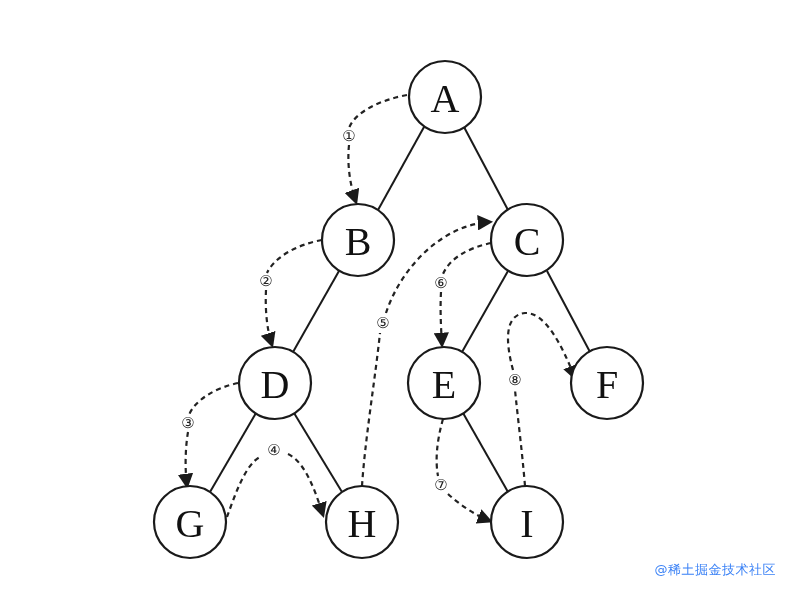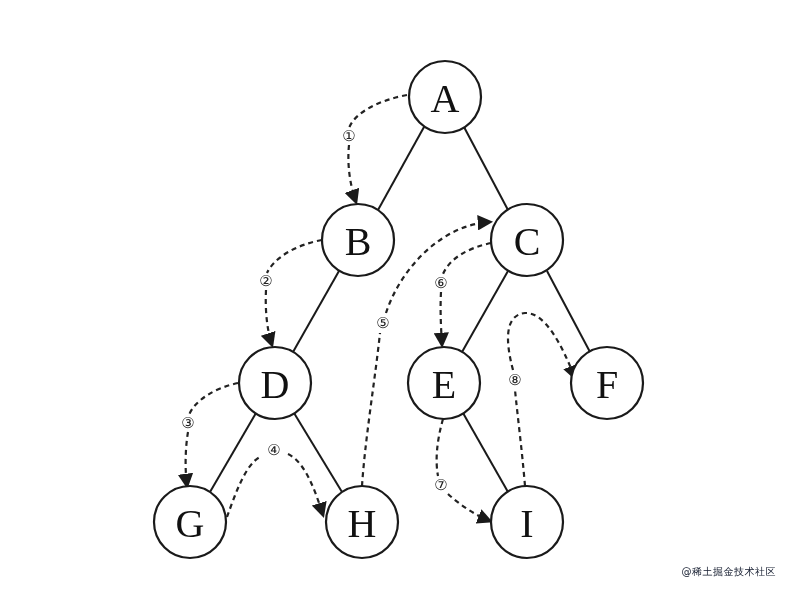--- a/index.html
+++ b/index.html
@@ -3,21 +3,21 @@
 <meta charset="utf-8">
 <style>
   html, body { margin:0; padding:0; background:#ffffff; }
   body { width:792px; height:596px; overflow:hidden; position:relative; font-family:"Liberation Serif", serif; }
   #stage { position:absolute; left:0; top:0; width:792px; height:596px; }
   .node-circle { fill:#ffffff; stroke:#1a1a1a; stroke-width:2.2; }
   .node-label { font-family:"Liberation Serif", serif; font-size:40px; fill:#111; text-anchor:middle; dominant-baseline:central; }
   .edge { stroke:#1a1a1a; stroke-width:2; fill:none; }
   .step-path { stroke:#222; stroke-width:2.2; fill:none; stroke-dasharray:5 4; }
   .step-badge-text { font-family:"Liberation Serif", serif; font-size:15px; fill:#222; text-anchor:middle; dominant-baseline:central; }
-  .watermark { position:absolute; right:16px; bottom:17px; font-family:"DejaVu Sans", sans-serif; font-size:10px; color:#0f172a; letter-spacing:0.5px; }
+  .watermark { position:absolute; right:16px; bottom:17px; font-family:"DejaVu Sans", sans-serif; font-size:13px; color:#3b82f6; letter-spacing:0.5px; }
 </style>
 </head>
 <body>
 
 <svg id="stage" viewBox="0 0 792 596" xmlns="http://www.w3.org/2000/svg">
   <defs>
     <marker id="arrowhead" viewBox="0 0 10 10" refX="8" refY="5" markerWidth="7" markerHeight="7" orient="auto-start-reverse">
       <path d="M0,0 L10,5 L0,10 z" fill="#1a1a1a"></path>
     </marker>
   </defs>

